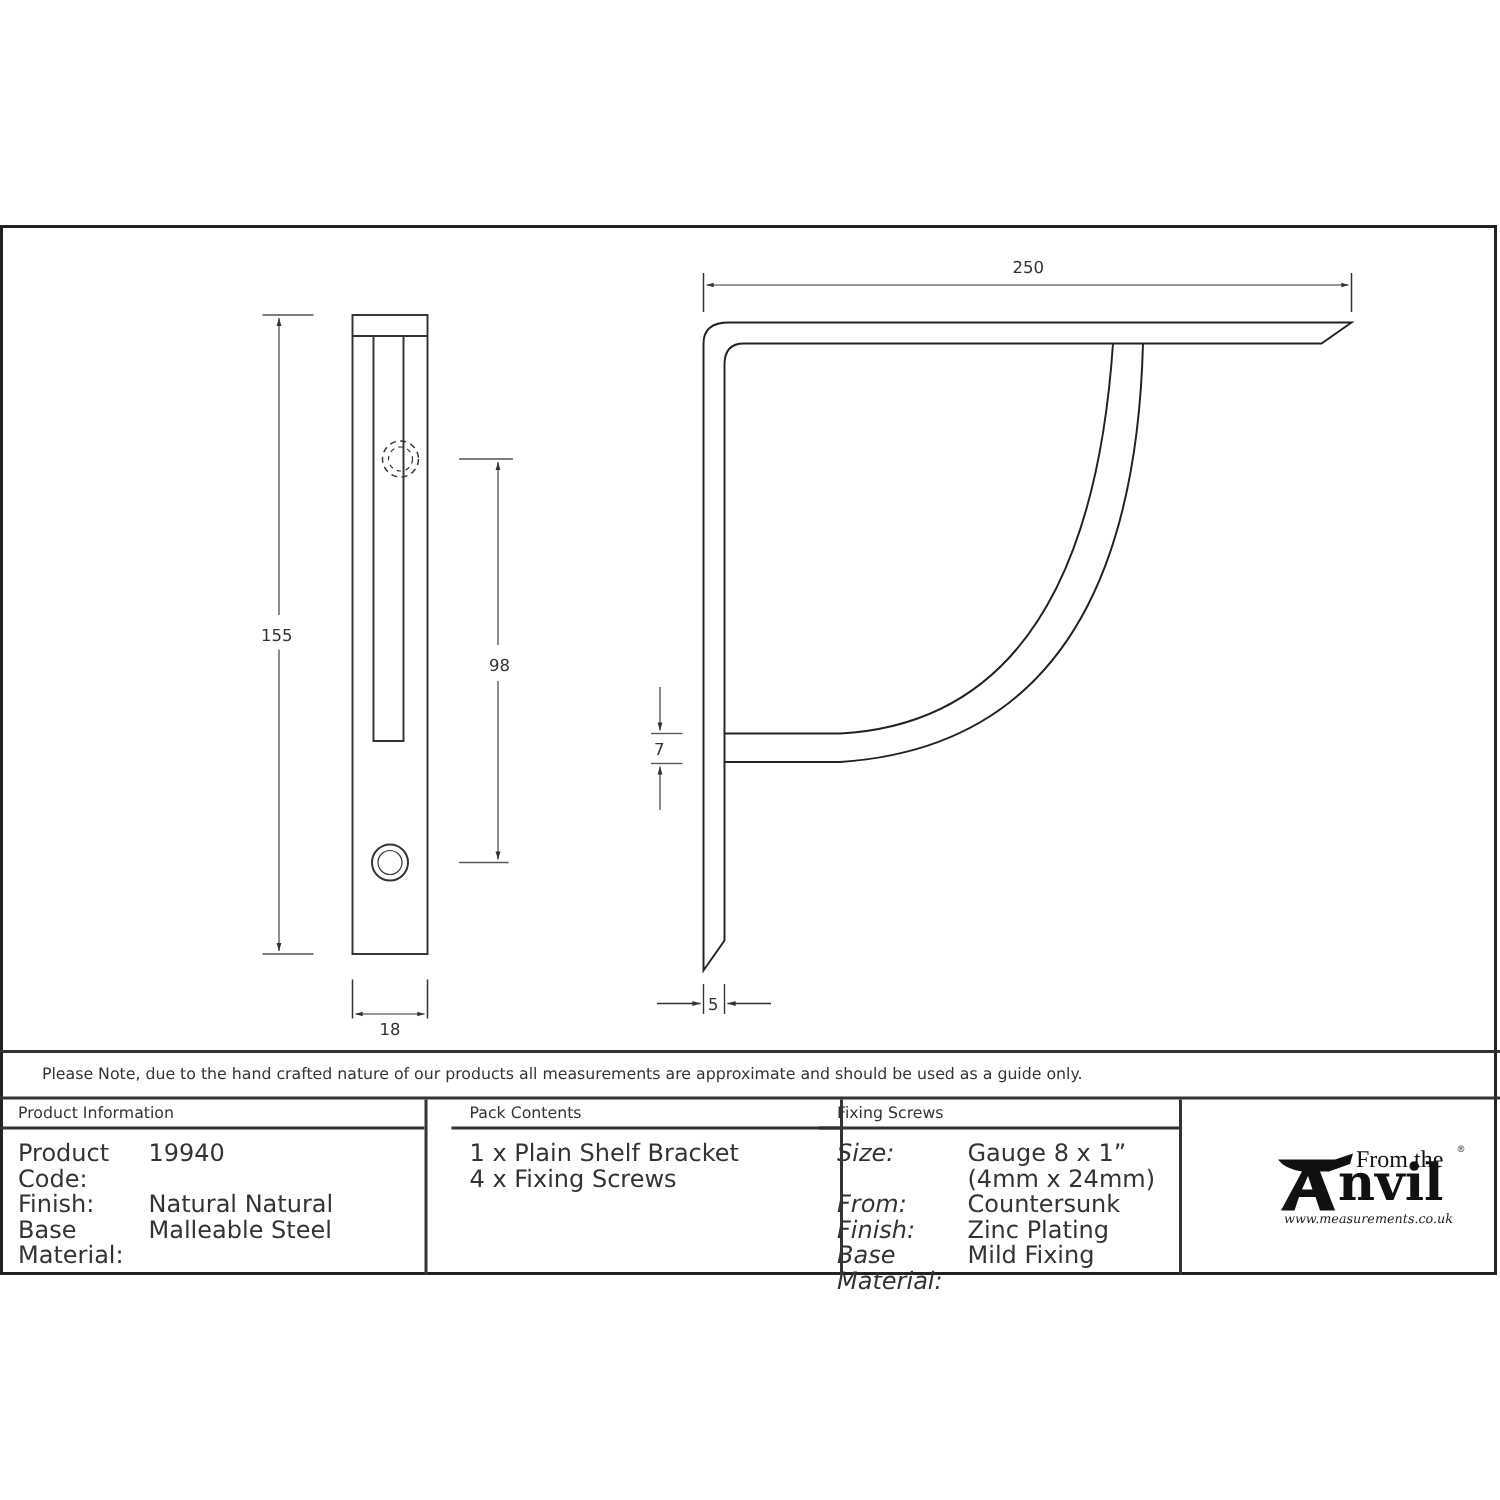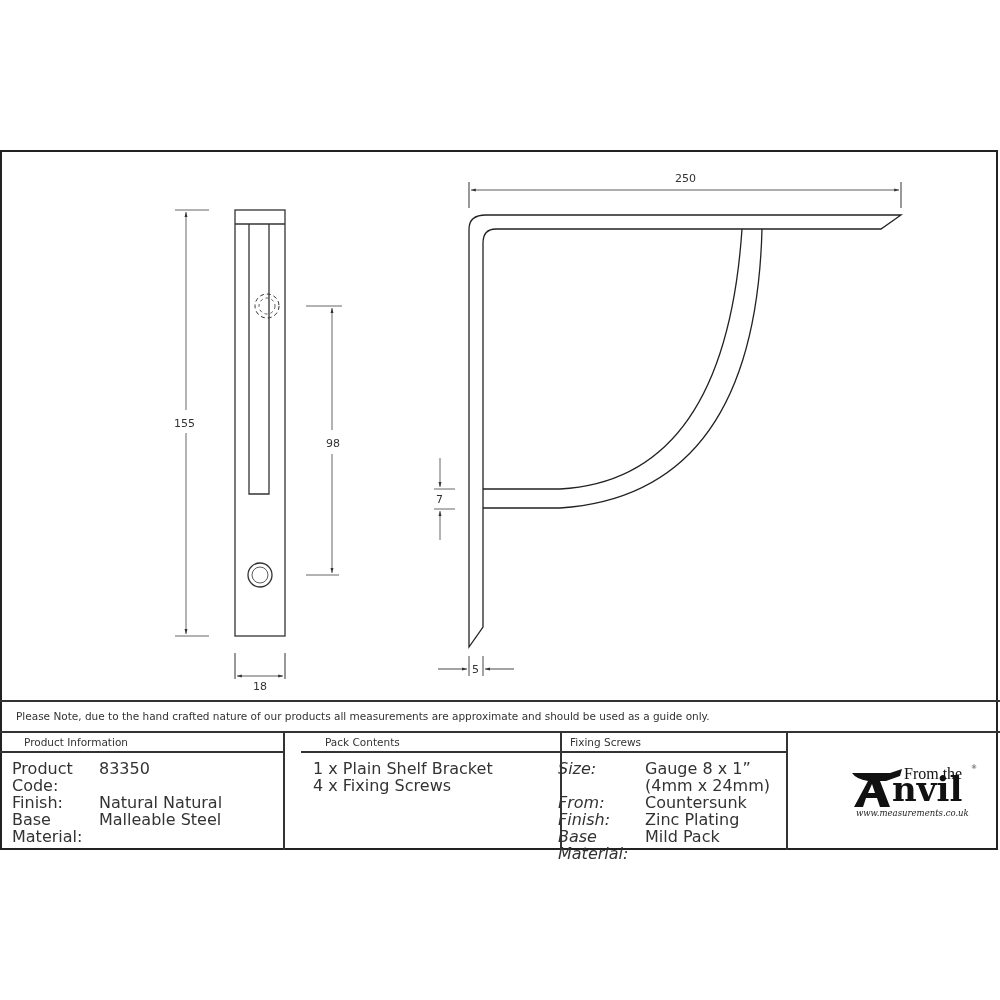--- a/index.html
+++ b/index.html
@@ -4,26 +4,26 @@
   <style>
     html, body { margin: 0; padding: 0; background: #ffffff; }
     body { width: 1000px; height: 1000px; position: relative; overflow: hidden;
            font-family: "DejaVu Sans", "Liberation Sans", sans-serif; color: #222; }
     .sheet { position: absolute; left: 0; top: 150px; width: 998px; height: 700px;
              border: 1px solid #222; border-width: 2px 2px 2px 2px; box-sizing: border-box; }
     .drawing { position: absolute; left: 0; top: 0; }
     .dim-text { font-family: "DejaVu Sans", sans-serif; font-size: 11px; fill: #333; }
     .note { position: absolute; left: 0; top: 700px; width: 1000px; height: 31px;
             border-top: 2px solid #333; box-sizing: border-box; font-size: 10.5px;
-            padding: 8px 16px; color: #333; }
+            padding: 8px 28px; color: #333; }
     .info { position: absolute; left: 0; top: 731px; width: 1000px; height: 119px;
             border-top: 2px solid #333; box-sizing: border-box; }
     .col { position: absolute; top: 0; height: 117px; box-sizing: border-box; }
     .col .head { height: 20px; border-bottom: 2px solid #333; font-size: 10.5px;
-                 padding: 3px 12px 0 24px; box-sizing: border-box; color: #333; }
+                 padding: 3px 12px 0 12px; box-sizing: border-box; color: #333; }
     .col .body { padding: 7px 12px; font-size: 16px; line-height: 17px; color: #333; }
     .row { display: flex; }
     .row .lbl { width: 87px; flex: none; }
     .c1 { left: 0; width: 285px; border-right: 2px solid #333; }
     .c2 { left: 301px; width: 261px; border-right: 2px solid #333; }
     .c3 { left: 546px; width: 242px; border-right: 2px solid #333; }
     .c3 .row .lbl { width: 87px; font-style: italic; }
     .c4 { left: 824px; width: 174px; }
     .logo { position: absolute; left: 26px; top: 30px; width: 130px; height: 60px; }
     .logo .from { position: absolute; left: 54px; top: 2px; font-family: Liberation Serif, serif;
@@ -114,21 +114,21 @@
 </svg>
 
 <div class="note">Please Note, due to the hand crafted nature of our products all measurements are approximate and should be used as a guide only.</div>
 
 <div class="info">
   <div class="col c1">
     <div class="head">Product Information</div>
     <div class="body">
       <div class="row">
           <span class="lbl">Product Code:</span>
-          <span>83350</span>
+          <span>19940</span>
         </div>
       <div class="row">
           <span class="lbl">Finish:</span>
           <span>Natural Natural</span>
         </div>
       <div class="row">
           <span class="lbl">Base Material:</span>
           <span>Malleable Steel</span>
         </div>
     </div>
@@ -150,21 +150,21 @@
       <div class="row">
           <span class="lbl">From:</span>
           <span>Countersunk</span>
         </div>
       <div class="row">
           <span class="lbl">Finish:</span>
           <span>Zinc Plating</span>
         </div>
       <div class="row">
           <span class="lbl">Base Material:</span>
-          <span>Mild Pack</span>
+          <span>Mild Fixing</span>
         </div>
     </div>
   </div>
   <div class="col c4">
     <div class="logo">
       <svg width="54" height="42" style="position:absolute;left:0;top:4px">
         <path d="M2,6 L40,6 L52,2 L50,9 L36,14 L30,14 L40,40 L30,40 L27,31 L16,31 L13,40 L4,40 L18,14 Q6,12 2,6 Z M18,26 L25,26 L22,17 Z" fill="#111"></path>
       </svg>
       <span class="from">From the</span>
       <span class="anvil" style="left:42px;top:6px;font-size:34px">nvil</span>

